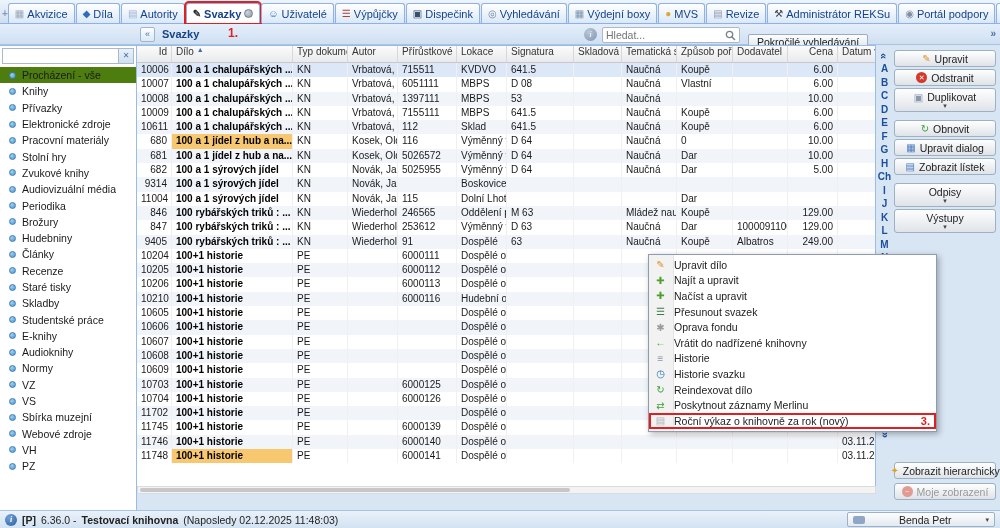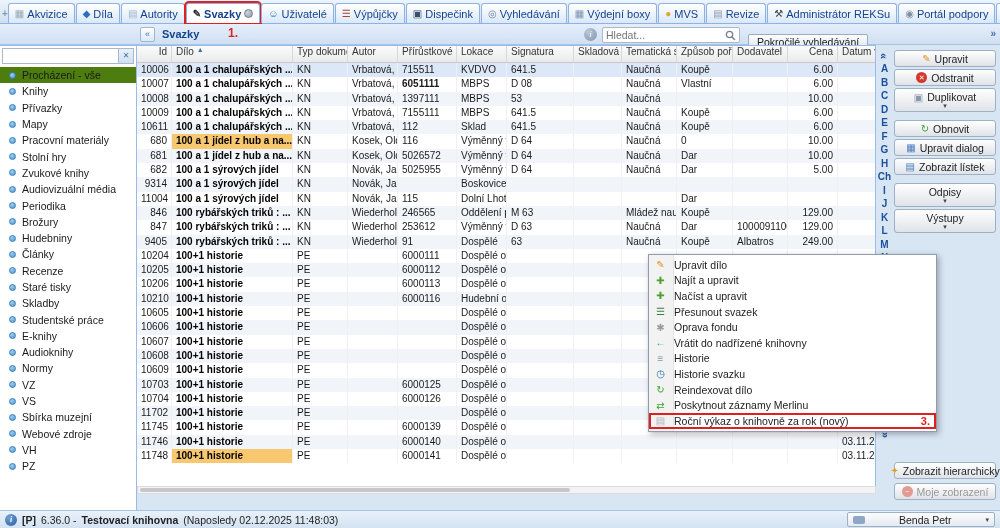--- a/index.html
+++ b/index.html
@@ -180,21 +180,21 @@
         <div class="side-item" data-name="sidebar-item">
           <span class="dot" data-name="bullet-icon"></span>
           <span data-name="sidebar-item-label">Knihy</span>
         </div>
         <div class="side-item" data-name="sidebar-item">
           <span class="dot" data-name="bullet-icon"></span>
           <span data-name="sidebar-item-label">Přívazky</span>
         </div>
         <div class="side-item" data-name="sidebar-item">
           <span class="dot" data-name="bullet-icon"></span>
-          <span data-name="sidebar-item-label">Mapy</span>
+          <span data-name="sidebar-item-label">Elektronické zdroje</span>
         </div>
         <div class="side-item" data-name="sidebar-item">
           <span class="dot" data-name="bullet-icon"></span>
           <span data-name="sidebar-item-label">Pracovní materiály</span>
         </div>
         <div class="side-item" data-name="sidebar-item">
           <span class="dot" data-name="bullet-icon"></span>
           <span data-name="sidebar-item-label">Stolní hry</span>
         </div>
         <div class="side-item" data-name="sidebar-item">
@@ -333,21 +333,21 @@
           <div class="td zpusob" data-name="cell-zpusob" style="width: 56px;">Koupě</div>
           <div class="td dodavatel" data-name="cell-dodavatel" style="width: 55px;"></div>
           <div class="td cena right" data-name="cell-cena" style="width: 50px;">6.00</div>
           <div class="td datum" data-name="cell-datum" style="width: 38px;"></div>
         </div>
         <div class="tr" data-name="table-row">
           <div class="td id right" data-name="cell-id" style="width: 35px;">10007</div>
           <div class="td dilo" data-name="cell-dilo" style="width: 121px;">100 a 1 chalupářských ...</div>
           <div class="td typ" data-name="cell-typ" style="width: 55px;">KN</div>
           <div class="td autor" data-name="cell-autor" style="width: 50px;">Vrbatová, Ve...</div>
-          <div class="td prirustkove" data-name="cell-prirustkove" style="width: 59px; font-weight: bold;">6051111</div>
+          <div class="td prirustkove" data-name="cell-prirustkove" style="width: 59px;">6051111</div>
           <div class="td lokace" data-name="cell-lokace" style="width: 50px;">MBPS</div>
           <div class="td signatura" data-name="cell-signatura" style="width: 67px;">D 08</div>
           <div class="td skladova" data-name="cell-skladova" style="width: 48px;"></div>
           <div class="td tematicka" data-name="cell-tematicka" style="width: 55px;">Naučná</div>
           <div class="td zpusob" data-name="cell-zpusob" style="width: 56px;">Vlastní</div>
           <div class="td dodavatel" data-name="cell-dodavatel" style="width: 55px;"></div>
           <div class="td cena right" data-name="cell-cena" style="width: 50px;">6.00</div>
           <div class="td datum" data-name="cell-datum" style="width: 38px;"></div>
         </div>
         <div class="tr alt" data-name="table-row">

